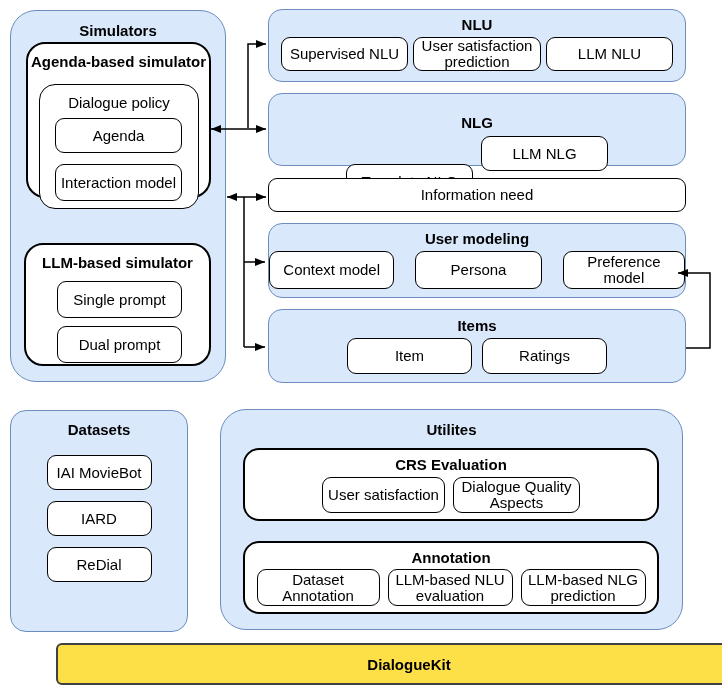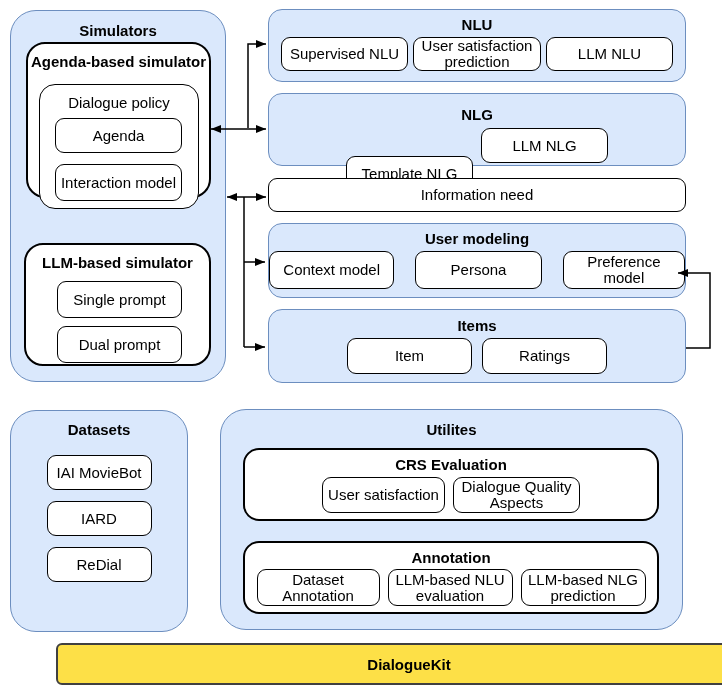--- a/index.html
+++ b/index.html
@@ -127,21 +127,21 @@
   <div class="group col" style="left:268px; top:9px; width:418px; height:73px; border-radius:14px;">
     <div class="title" style="margin-top:6px;">NLU</div>
     <div class="row" style="margin-top:3px; gap:5px; width:100%;">
       <div class="leaf" style="width:127px; height:34px;">Supervised NLU</div>
       <div class="leaf" style="width:128px; height:34px;">User satisfaction prediction</div>
       <div class="leaf" style="width:127px; height:34px;">LLM NLU</div>
     </div>
   </div>
 
   <div class="group col" style="left:268px; top:93px; width:418px; height:73px; border-radius:14px;">
-    <div class="title" style="margin-top:12px;">NLG</div>
+    <div class="title" style="margin-top:20px;">NLG</div>
     <div class="row" style="margin-top:4px; gap:8px; width:100%;">
       <div class="leaf" style="width:127px; height:35px;margin-top:28px;">Template NLG</div>
       <div class="leaf" style="width:127px; height:35px;">LLM NLG</div>
     </div>
   </div>
 
   <div class="leaf abs" style="left:268px; top:178px; width:418px; height:34px; border-radius:9px;">Information need</div>
 
   <div class="group col" style="left:268px; top:223px; width:418px; height:75px; border-radius:14px;">
     <div class="title" style="margin-top:6px;">User modeling</div>
@@ -153,21 +153,21 @@
   </div>
 
   <div class="group col" style="left:268px; top:309px; width:418px; height:74px; border-radius:14px;">
     <div class="title" style="margin-top:7px;">Items</div>
     <div class="row" style="margin-top:3px; gap:10px; width:100%;">
       <div class="leaf" style="width:125px; height:36px;">Item</div>
       <div class="leaf" style="width:125px; height:36px;">Ratings</div>
     </div>
   </div>
 
-  <div class="group col" style="left:10px; top:410px; width:178px; height:222px; border-radius:26px;">
+  <div class="group col" style="left:10px; top:410px; width:178px; height:222px; border-radius:16px;">
     <div class="title" style="margin-top:10px;">Datasets</div>
     <div class="col" style="margin-top:16px; gap:11px;">
       <div class="leaf" style="width:105px; height:35px;">IAI MovieBot</div>
       <div class="leaf" style="width:105px; height:35px;">IARD</div>
       <div class="leaf" style="width:105px; height:35px;">ReDial</div>
     </div>
   </div>
 
   <div class="group" style="left:220px; top:409px; width:463px; height:221px; border-radius:26px;">
     <div class="title abs" style="top:11px; left:0;">Utilites</div>

